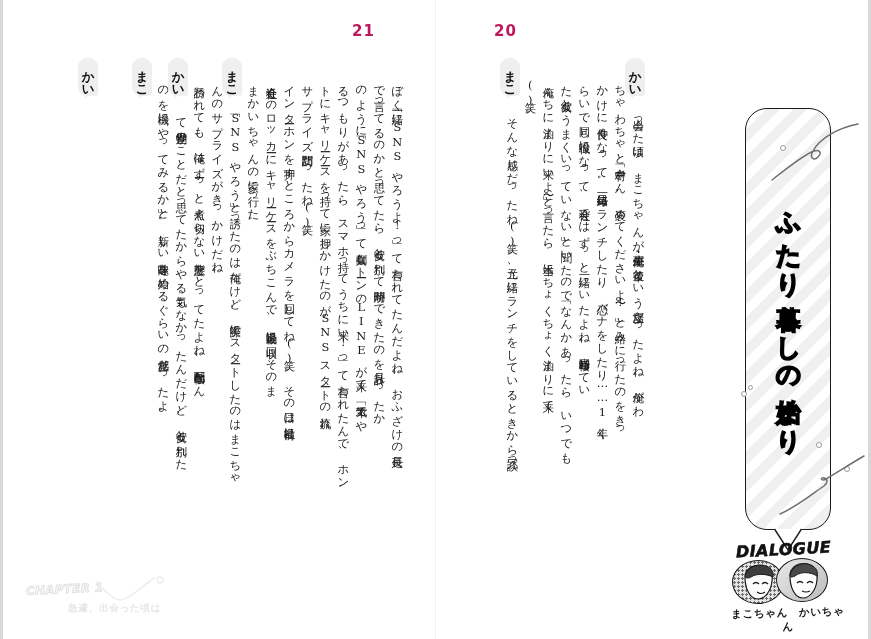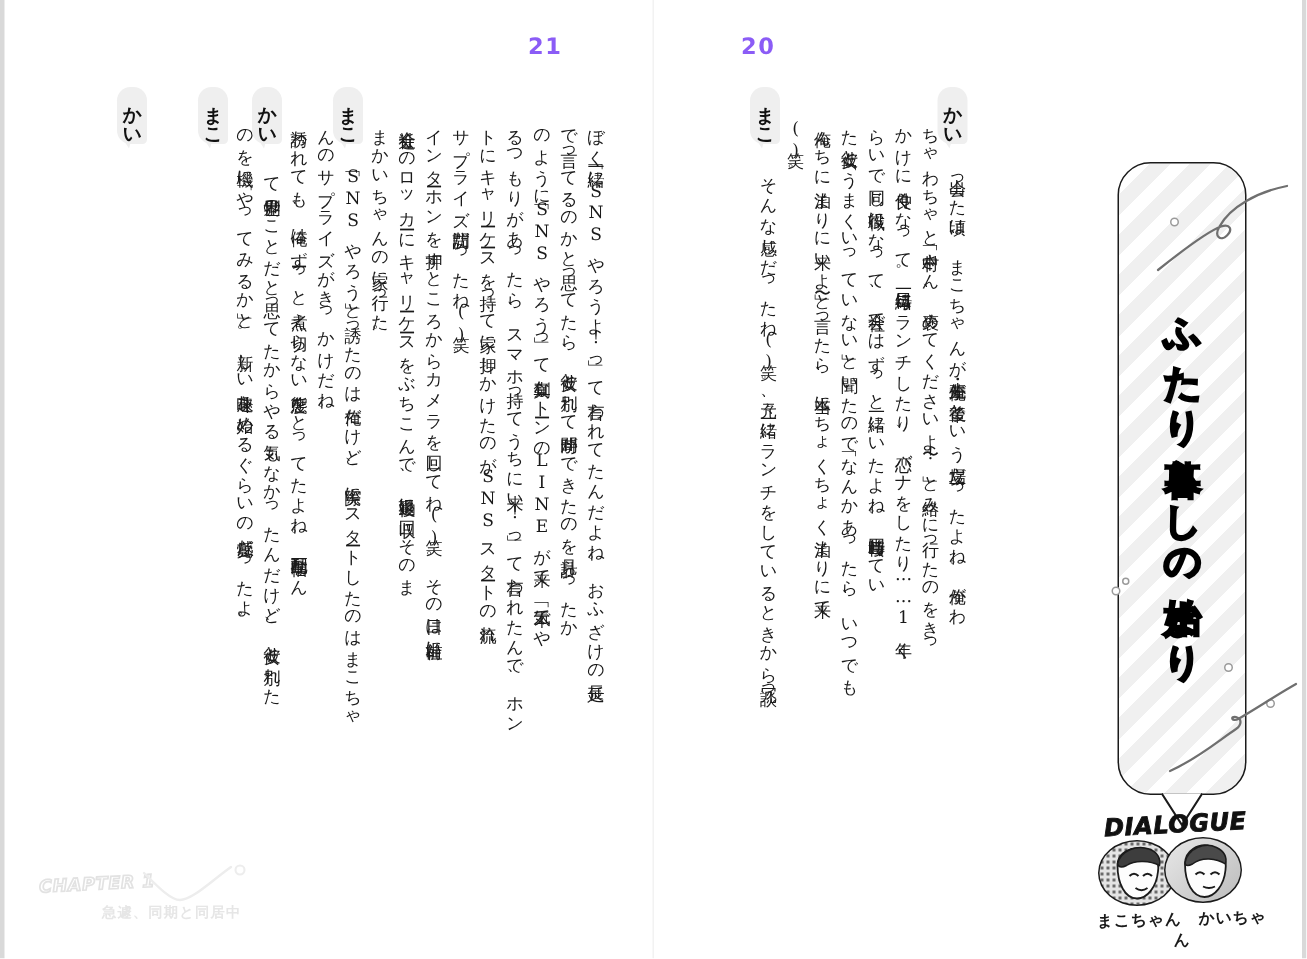--- a/index.html
+++ b/index.html
@@ -40,21 +40,21 @@
     width: 1px;
     background: #f2f2f2;
   }
 
   
   .folio {
     position: absolute;
     top: 22px;
     font-weight: bold;
     font-size: 15px;
-    color: #8b5cf6;
+    color: #be185d;
     letter-spacing: 1px;
     text-align: right;
   }
   .folio-left  { left: 352px; }
   .folio-right { left: 494px; }
 
   
   .vcol {
     position: absolute;
     writing-mode: vertical-rl;
@@ -337,20 +337,20 @@
   <div class="vcol" style="left:262px; top:78px; height:455px;">会社近くのロッカーにキャリーケースをぶちこんで、退勤後に回収。そのま</div>
   <div class="vcol" style="left:244px; top:78px; height:455px;">まかいちゃんの家に行った。</div>
   <div class="vcol" style="left:226px; top:110px; height:425px;">「SNSやろう」と誘ったのは俺だけど、実際にスタートしたのはまこちゃ</div>
   <div class="vcol" style="left:208px; top:78px; height:455px;">んのサプライズがきっかけだね。</div>
   <div class="vcol" style="left:190px; top:78px; height:455px;">誘われても、俺はずーっと煮え切らない態度をとってたよね。動画配信なん</div>
   <div class="vcol" style="left:172px; top:110px; height:425px;">て別世界のことだと思ってたからやる気もなかったんだけど、彼女と別れた</div>
   <div class="vcol" style="left:154px; top:78px; height:455px;">のを機に「やってみるか」と。新しい趣味を始めるぐらいの感覚だったよ。</div>
 
   <div id="chapter-footer">
     <div id="chapter-label">CHAPTER 1</div>
-    <div id="chapter-sub">急遽、同期と同居中</div>
+    <div id="chapter-sub">急遽、出会った頃は</div>
     <svg class="swish" style="left:70px; top:0px; width:74px; height:30px;" viewBox="0 0 74 30">
       <path d="M4,6 C14,16 22,24 28,24 C36,24 48,12 62,2" fill="none" stroke="#ededed" stroke-width="1.6" stroke-linecap="round"></path>
       <circle cx="68" cy="4" r="3" fill="none" stroke="#ededed" stroke-width="1.4"></circle>
     </svg>
   </div>
 
 </div>
 
 </body></html>

